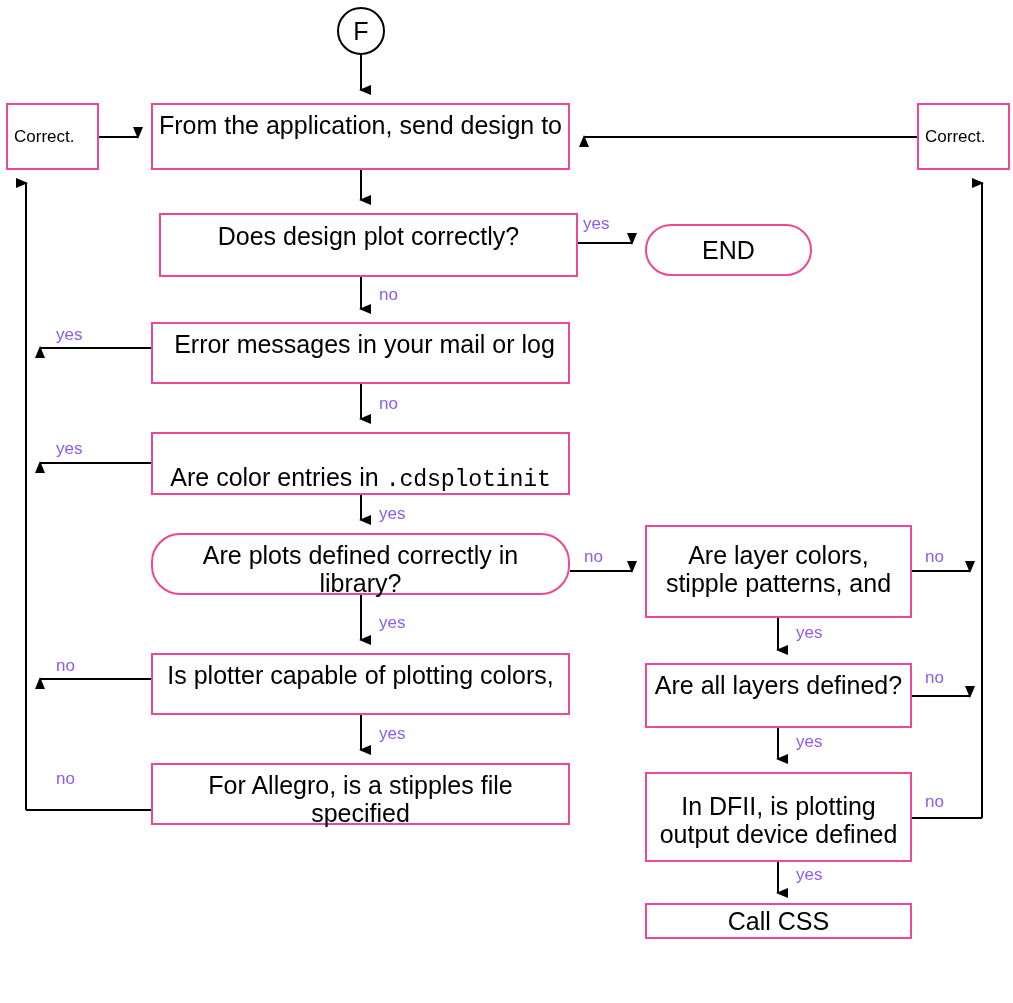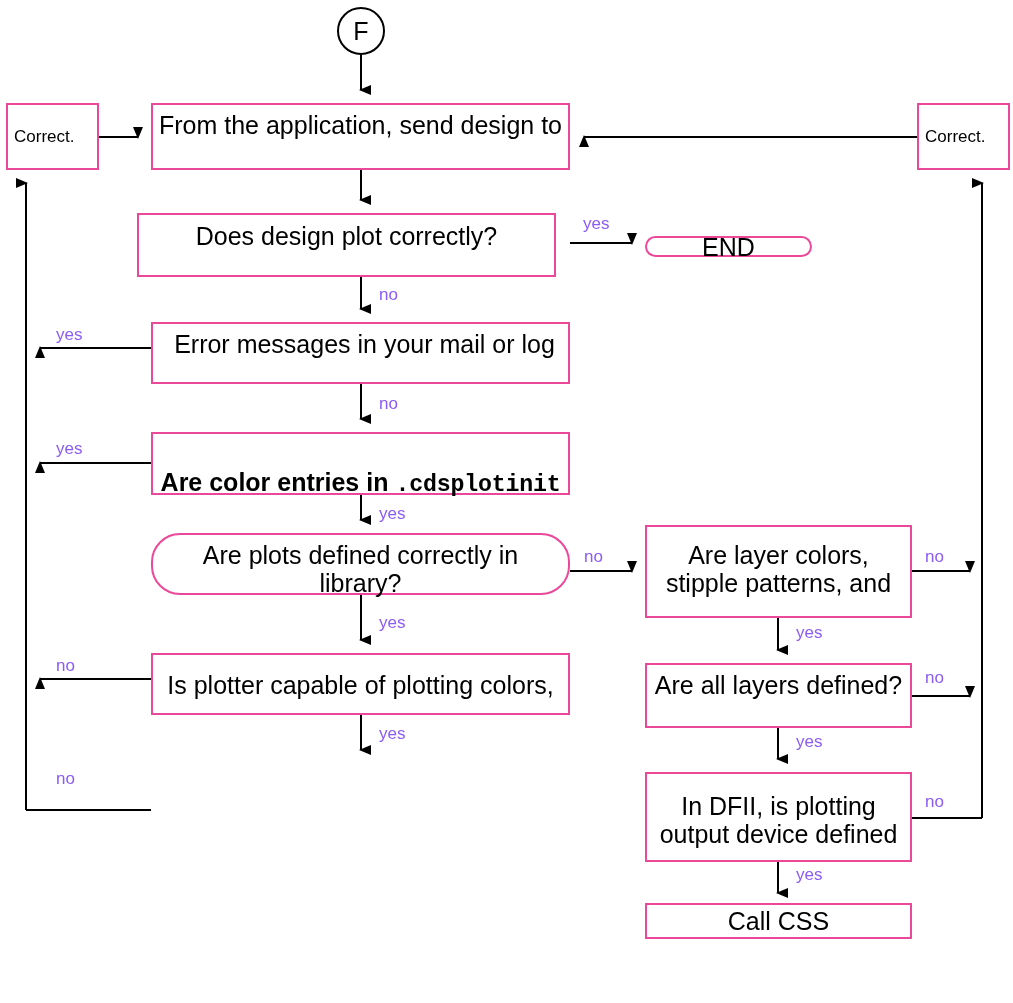--- a/index.html
+++ b/index.html
@@ -146,46 +146,49 @@
   </div>
 
   <div class="node sz-sm" style="left:917px; top:103px; width:93px; height:67px; justify-content:flex-start;">
     <span class="txt">Correct.</span>
   </div>
 
   <div class="node sz-lg" style="left:151px; top:103px; width:419px; height:67px; align-items:flex-start; padding-top:6px;">
     <span class="txt">From the application, send design to</span>
   </div>
 
-  <div class="node sz-lg" style="left:137px; top:213px; width:419px; height:64px; align-items:flex-start; padding-top:7px;">
+  <div class="node sz-lg" style="left:159px; top:213px; width:419px; height:64px; align-items:flex-start; padding-top:7px;">
     <span class="txt">Does design plot correctly?</span>
   </div>
 
-  <div class="node pill sz-lg" style="left:645px; top:236px; width:167px; height:21px;">
+  <div class="node pill sz-lg" style="left:645px; top:224px; width:167px; height:52px;">
     <span class="txt">END</span>
   </div>
 
   <div class="node sz-lg" style="left:151px; top:322px; width:419px; height:62px; align-items:flex-start; padding-top:6px;padding-left:8px;">
     <span class="txt">Error messages in your mail or log</span>
   </div>
 
-  <div class="node sz-lg" style="left:151px; top:432px; width:419px; height:63px; align-items:flex-start; padding-top:6px;font-weight:bold;">
+  <div class="node sz-lg" style="left:151px; top:432px; width:419px; height:63px; align-items:flex-end; padding-top:6px;">
     <span class="txt">
       <span>Are color entries in </span><span class="mono">.cdsplotinit</span>
     </span>
   </div>
 
   <div class="node sz-lg" style="left:151px; top:533px; width:419px; height:62px; align-items:flex-start; padding-top:6px;border-radius:29px;">
     <span class="txt">Are plots defined correctly in library?</span>
   </div>
 
-  <div class="node sz-lg" style="left:151px; top:653px; width:419px; height:62px; align-items:flex-start; padding-top:16px;">
+  <div class="node sz-lg" style="left:151px; top:653px; width:419px; height:62px; align-items:flex-start; padding-top:6px;">
     <span class="txt">Is plotter capable of plotting colors,</span>
   </div>
 
+  <div class="node sz-lg" style="left:151px; top:763px; width:419px; height:62px; align-items:flex-start; padding-top:6px;">
+    <span class="txt">For Allegro, is a stipples file specified</span>
+  </div>
 
   <div class="node sz-lg" style="left:645px; top:525px; width:267px; height:93px; align-items:flex-start; padding-top:14px;">
     <span class="txt">Are layer colors,
 stipple patterns, and</span>
   </div>
 
   <div class="node sz-lg" style="left:645px; top:663px; width:267px; height:65px; align-items:flex-start; padding-top:6px;">
     <span class="txt">Are all layers defined?</span>
   </div>
 

